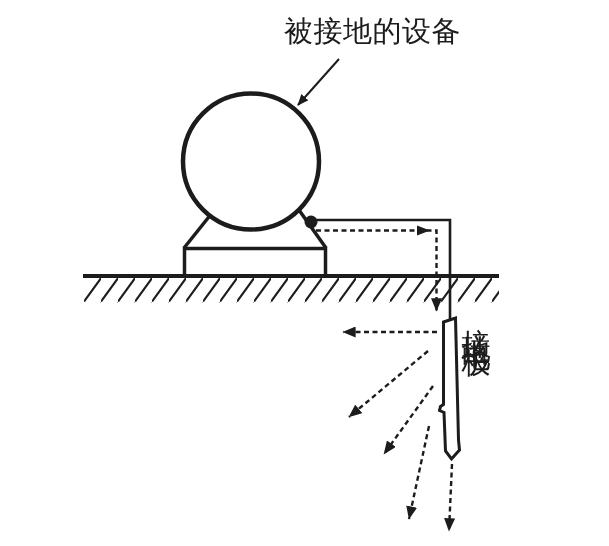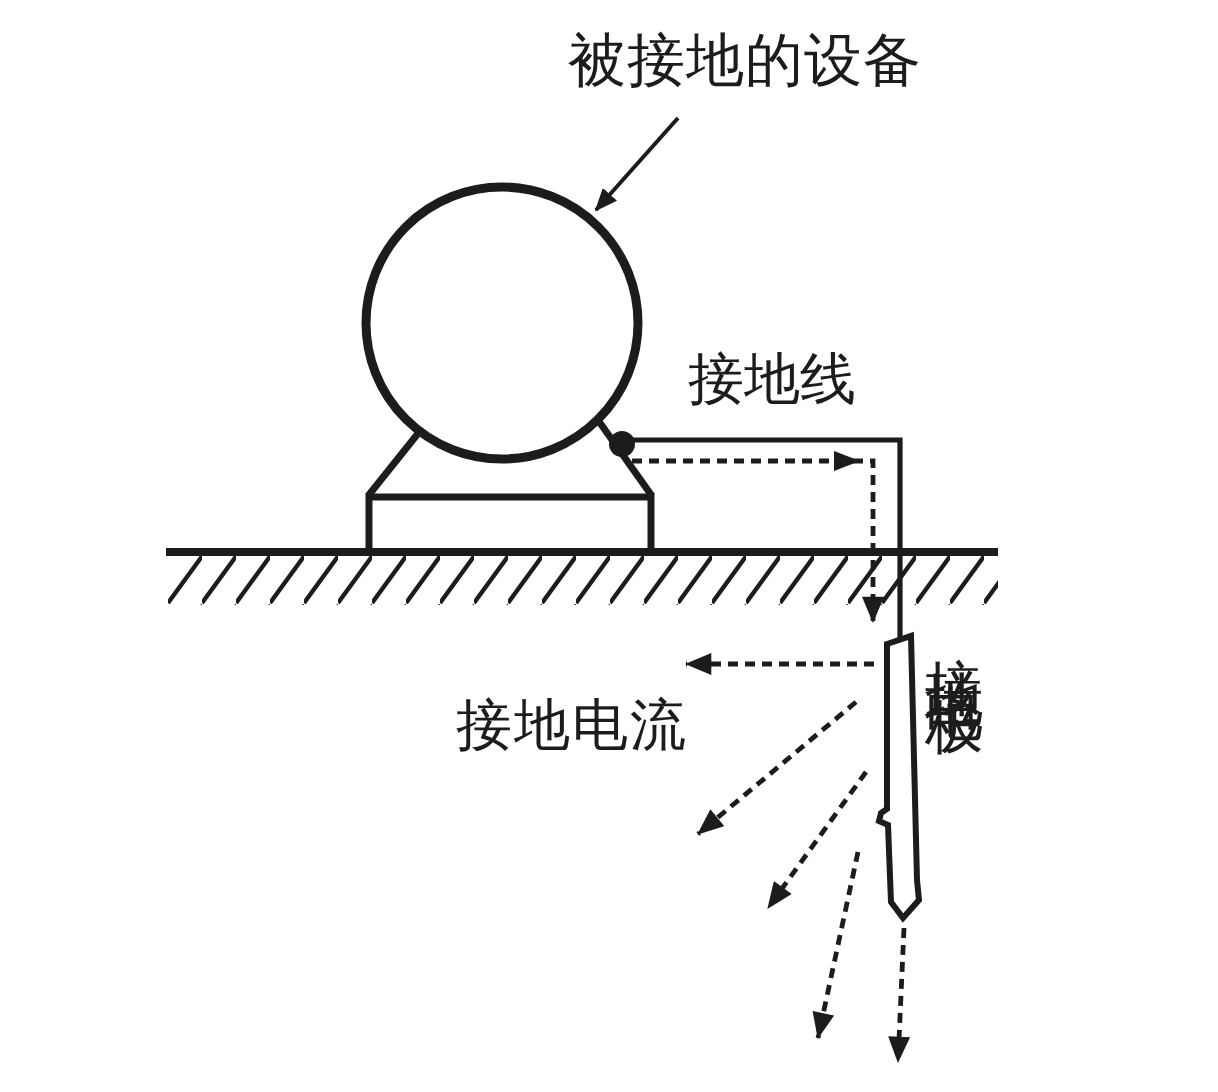--- a/index.html
+++ b/index.html
@@ -85,20 +85,18 @@
       <line x1="452" y1="464" x2="449" y2="531" marker-end="url(#ah)"></line>
       <line x1="517" y1="329" x2="585" y2="329" marker-end="url(#ah)"></line>
       <line x1="522" y1="361" x2="589" y2="377" marker-end="url(#ah)"></line>
       <line x1="517" y1="395" x2="559" y2="445" marker-end="url(#ah)"></line>
       <line x1="500" y1="452" x2="529" y2="519" marker-end="url(#ah)"></line>
     </g>
   </svg>
 
   <div class="lbl lbl-equipment">被接地的设备</div>
 
-  <div class="lbl lbl-wire">接地线</div>
 
 
-  <div class="lbl lbl-current">接地电流</div>
 
   <div class="lbl lbl-electrode">接地电极</div>
 
 </div>
 
 </body></html>

